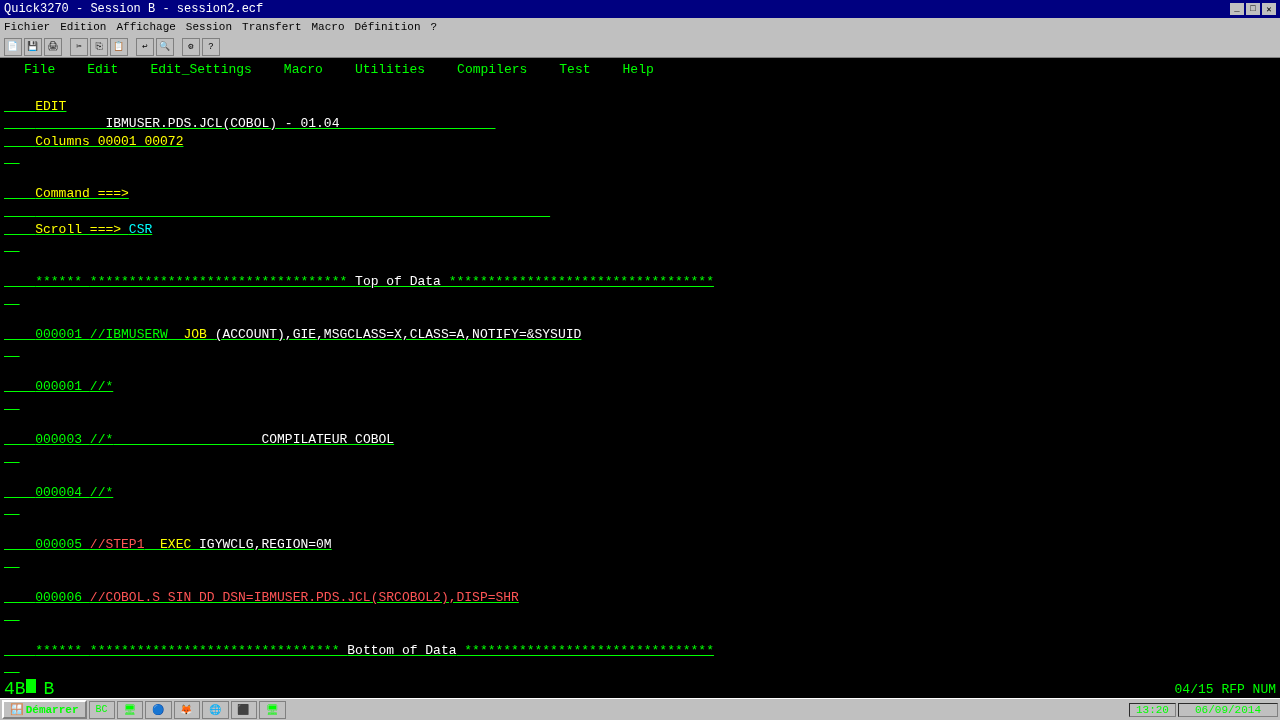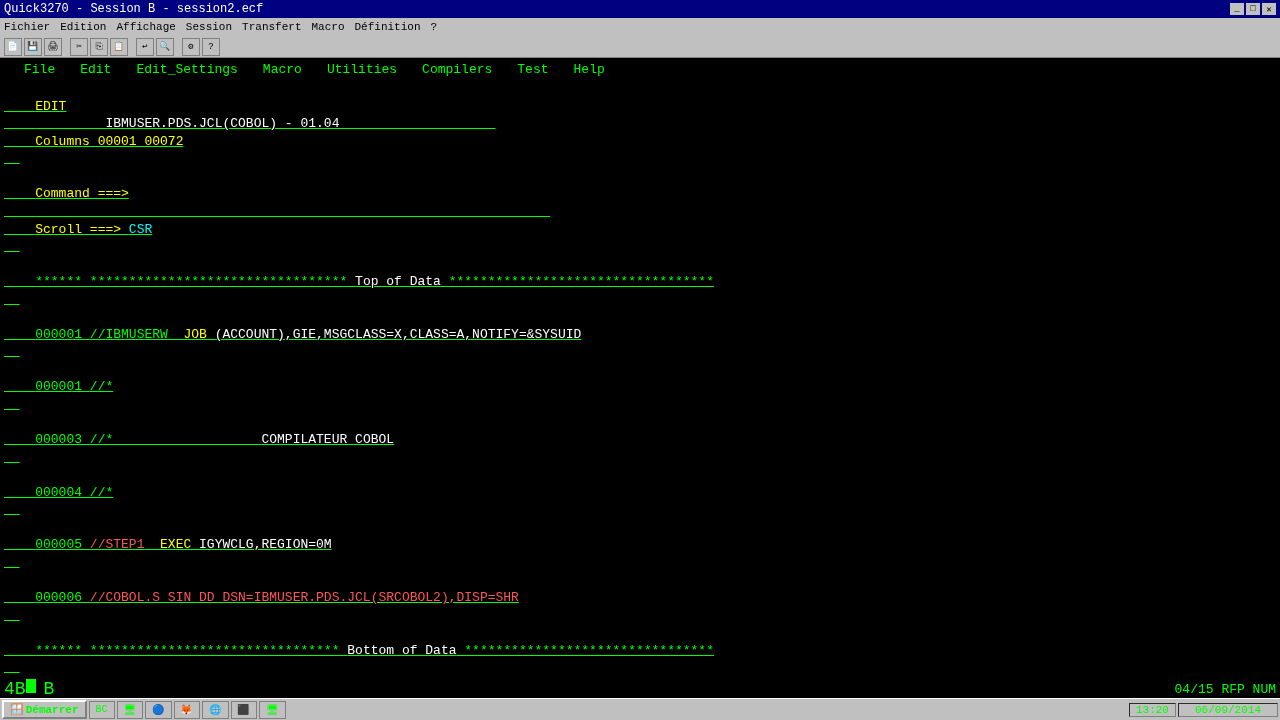--- a/index.html
+++ b/index.html
@@ -83,21 +83,21 @@
       font-size: 13px;
       line-height: 1.4;
       padding: 2px 4px;
     }
 
     
     .term-menubar {
       color: #00ff00;
       background: #000;
       display: flex;
-      gap: 9px;
+      gap: 16px;
       padding: 1px 0;
       font-size: 13px;
     }
     .term-menu-item {
       padding: 0 8px;
       cursor: pointer;
       white-space: nowrap;
     }
     .term-menu-item:first-child { padding-left: 20px; }
 

